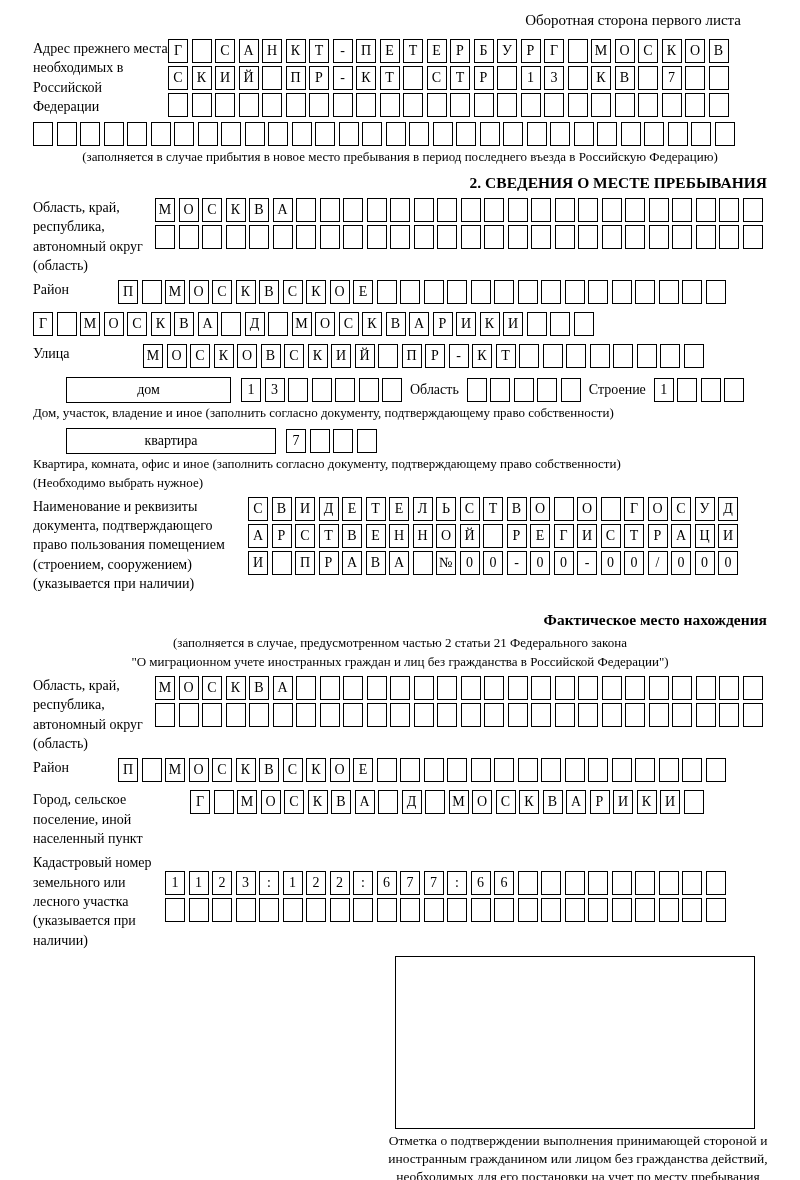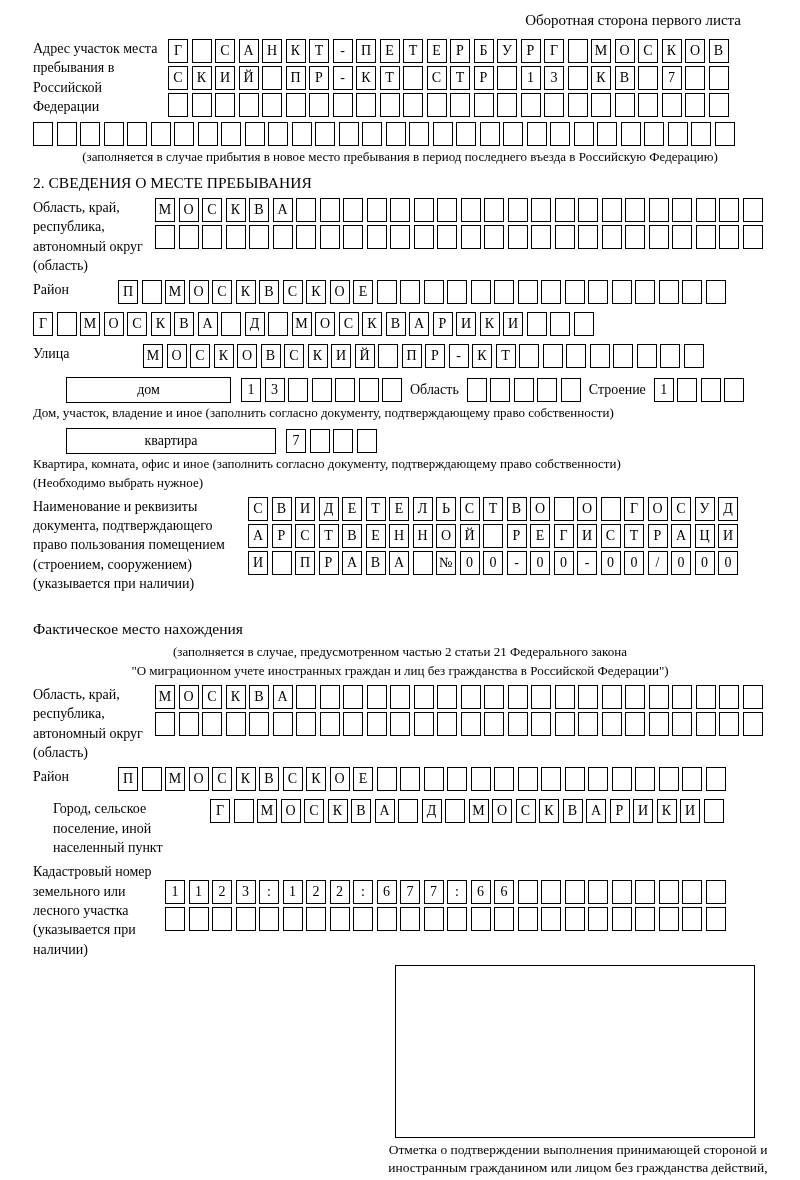--- a/index.html
+++ b/index.html
@@ -8,43 +8,43 @@
   .page{padding:8px 33px 0 33px;box-sizing:border-box;width:800px;}
   .note{ text-align:right;padding-right:26px;font-size:15px;margin:4px 0 10px 0;}
   
   .cellrow{display:flex;gap:3.5px;margin-bottom:3px;}
   .cell{flex:0 0 auto;width:20px;height:24px;border:1.6px solid #000;box-sizing:border-box;
         display:flex;align-items:center;justify-content:center;font-size:14px;line-height:1;}
   .fr{display:flex;align-items:flex-start;margin-top:5px;}
   .lbl{font-size:14px;line-height:1.38;flex:0 0 auto;}
   .rows{display:flex;flex-direction:column;}
   .w135{width:135px;} .w122{width:122px;} .w85{width:85px;} .w127{width:127px;}
-  .w110{width:110px;} .w215{width:215px;} .w157{width:157px;margin-left:20px;} .w132{width:132px;}
+  .w110{width:110px;} .w215{width:215px;} .w157{width:157px;} .w132{width:132px;}
   .caption{font-size:13px;line-height:1.3;margin:2px 0 2px 0;}
   .center{text-align:center;}
-  .sect-title{font-weight:normal;font-size:15.5px;text-align:left;margin:8px 0 6px 0;}
+  .sect-title{font-weight:bold;font-size:15.5px;text-align:right;margin:8px 0 6px 0;}
   .wbox{border:1.6px solid #000;height:26px;box-sizing:border-box;display:flex;
         align-items:center;justify-content:center;font-size:14px;}
   .inline-lbl{font-size:14px;margin:0 8px;white-space:nowrap;align-self:center;}
   .houserow{display:flex;align-items:center;margin-top:6px;padding-left:33px;}
   .cb{flex:0 0 auto;width:22px;height:24px;border:1.6px solid #000;box-sizing:border-box;
       display:flex;align-items:center;justify-content:center;font-size:14px;margin:0 6px;}
   .placerow{display:flex;align-items:center;margin-top:6px;font-size:14px;}
   .markbox{margin-left:362px;margin-top:6px;width:360px;height:173px;border:1.8px solid #000;box-sizing:border-box;}
   .markcaption{width:420px;margin-left:335px;text-align:center;font-size:13.5px;line-height:1.35;margin-top:3px;}
 </style>
 </head>
 <body>
 
 <div class="page">
 
   <div class="note">Оборотная сторона первого листа</div>
 
   <div class="fr">
-    <div class="lbl w135">Адрес участок места пребывания в Российской Федерации</div>
+    <div class="lbl w135">Адрес прежнего места необходимых в Российской Федерации</div>
     <div class="rows">
       <div class="cellrow">
           <span class="cell">Г</span>
           <span class="cell"></span>
           <span class="cell">С</span>
           <span class="cell">А</span>
           <span class="cell">Н</span>
           <span class="cell">К</span>
           <span class="cell">Т</span>
           <span class="cell">-</span>
@@ -424,21 +424,21 @@
           <span class="cell">0</span>
           <span class="cell">0</span>
           <span class="cell">/</span>
           <span class="cell">0</span>
           <span class="cell">0</span>
           <span class="cell">0</span>
         </div>
     </div>
   </div>
 
-  <div class="sect-title" style="margin-top:27px">Фактическое место нахождения</div>
+  <div class="sect-title" style="margin-top:18px">Фактическое место нахождения</div>
   <div class="caption center">(заполняется в случае, предусмотренном частью 2 статьи 21 Федерального закона</div>
   <div class="caption center" style="margin-top:0">"О миграционном учете иностранных граждан и лиц без гражданства в Российской Федерации")</div>
 
   <div class="fr">
     <div class="lbl w122">Область, край, республика, автономный округ (область)</div>
     <div class="rows">
       <div class="cellrow">
           <span class="cell">М</span>
           <span class="cell">О</span>
           <span class="cell">С</span>

